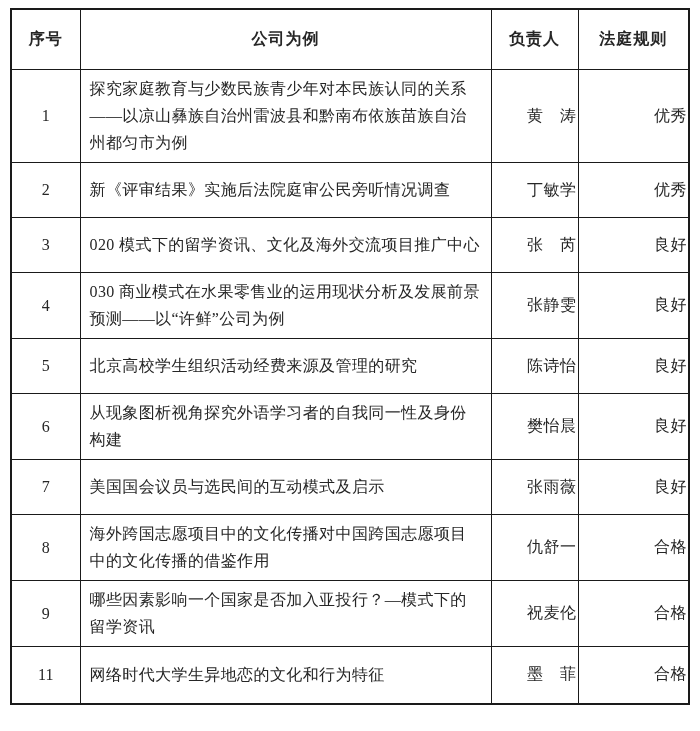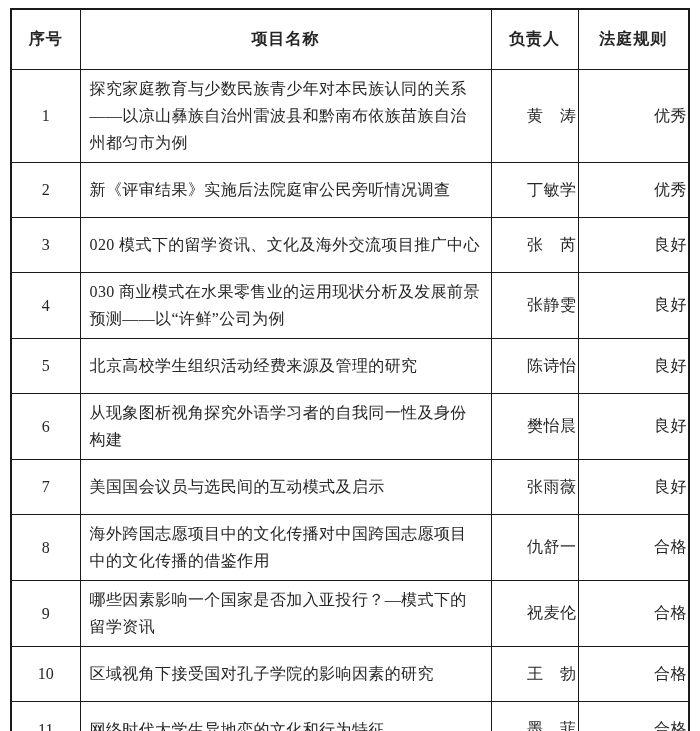--- a/index.html
+++ b/index.html
@@ -57,21 +57,21 @@
   <table class="review-table">
     <colgroup>
       <col style="width:69px">
       <col style="width:411px">
       <col style="width:87px">
       <col style="width:111px">
     </colgroup>
     <thead>
       <tr>
         <th>序号</th>
-        <th>项目名称</th>
+        <th>公司为例</th>
         <th>负责人</th>
         <th>法庭规则</th>
       </tr>
     </thead>
     <tbody>
         <tr style="height: 83px;">
           <td class="cell-num">1</td>
           <td class="cell-title">探究家庭教育与少数民族青少年对本民族认同的关系——以凉山彝族自治州雷波县和黔南布依族苗族自治州都匀市为例</td>
           <td class="cell-leader">黄　涛</td>
           <td class="cell-result">优秀</td>
@@ -117,26 +117,20 @@
           <td class="cell-title">海外跨国志愿项目中的文化传播对中国跨国志愿项目中的文化传播的借鉴作用</td>
           <td class="cell-leader">仇舒一</td>
           <td class="cell-result">合格</td>
         </tr>
         <tr style="height: 60px;">
           <td class="cell-num">9</td>
           <td class="cell-title">哪些因素影响一个国家是否加入亚投行？—模式下的留学资讯</td>
           <td class="cell-leader">祝麦伦</td>
           <td class="cell-result">合格</td>
         </tr>
-        <tr style="height: 55px;">
-          <td class="cell-num">10</td>
-          <td class="cell-title">区域视角下接受国对孔子学院的影响因素的研究</td>
-          <td class="cell-leader">王　勃</td>
-          <td class="cell-result">合格</td>
-        </tr>
         <tr style="height: 57px;">
           <td class="cell-num">11</td>
           <td class="cell-title">网络时代大学生异地恋的文化和行为特征</td>
           <td class="cell-leader">墨　菲</td>
           <td class="cell-result">合格</td>
         </tr>
       </tbody>
   </table>
 </div>
 

